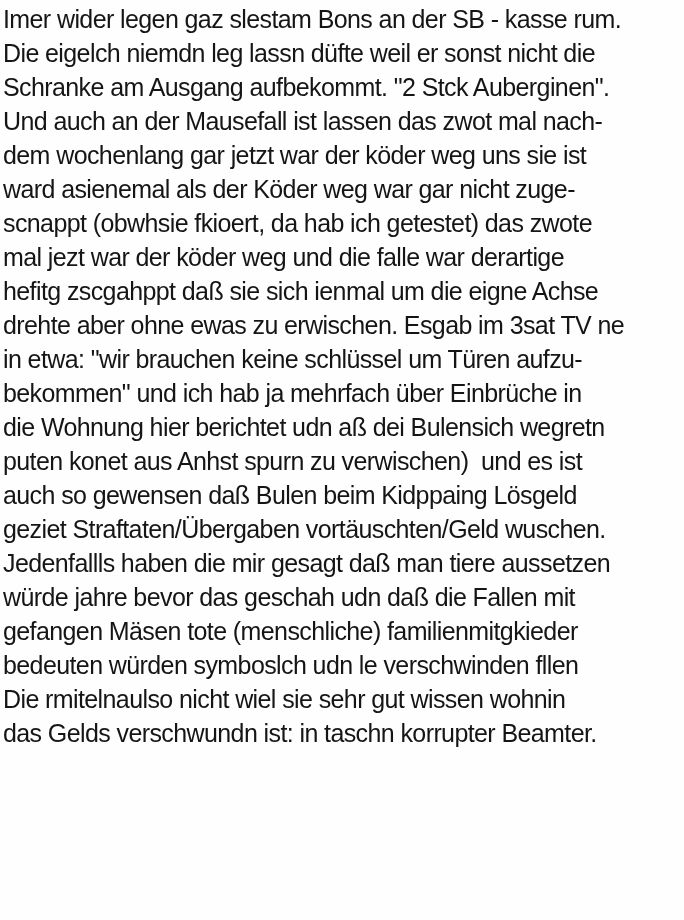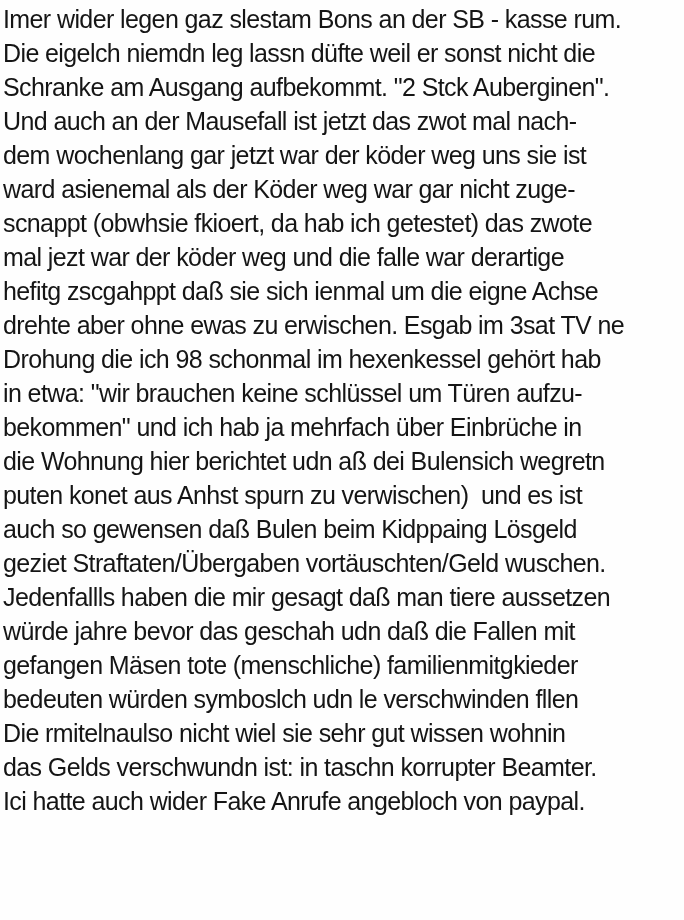--- a/index.html
+++ b/index.html
@@ -25,34 +25,32 @@
     white-space: pre;
   }
 </style>
 </head>
 <body>
 
 <div class="text-page">
   <div class="text-line">Imer wider legen gaz slestam Bons an der SB - kasse rum.</div>
   <div class="text-line">Die eigelch niemdn leg lassn düfte weil er sonst nicht die</div>
   <div class="text-line">Schranke am Ausgang aufbekommt. "2 Stck Auberginen".</div>
-  <div class="text-line">Und auch an der Mausefall ist jetzt das zwot mal nach-</div>
+  <div class="text-line">Und auch an der Mausefall ist lassen das zwot mal nach-</div>
   <div class="text-line">dem wochenlang gar jetzt war der köder weg uns sie ist</div>
   <div class="text-line">ward asienemal als der Köder weg war gar nicht zuge-</div>
   <div class="text-line">scnappt (obwhsie fkioert, da hab ich getestet) das zwote</div>
   <div class="text-line">mal jezt war der köder weg und die falle war derartige</div>
   <div class="text-line">hefitg zscgahppt daß sie sich ienmal um die eigne Achse</div>
   <div class="text-line">drehte aber ohne ewas zu erwischen. Esgab im 3sat TV ne</div>
-  <div class="text-line">Drohung die ich 98 schonmal im hexenkessel gehört hab</div>
   <div class="text-line">in etwa: "wir brauchen keine schlüssel um Türen aufzu-</div>
   <div class="text-line">bekommen" und ich hab ja mehrfach über Einbrüche in</div>
   <div class="text-line">die Wohnung hier berichtet udn aß dei Bulensich wegretn</div>
   <div class="text-line">puten konet aus Anhst spurn zu verwischen)  und es ist</div>
   <div class="text-line">auch so gewensen daß Bulen beim Kidppaing Lösgeld</div>
   <div class="text-line">geziet Straftaten/Übergaben vortäuschten/Geld wuschen.</div>
   <div class="text-line">Jedenfallls haben die mir gesagt daß man tiere aussetzen</div>
   <div class="text-line">würde jahre bevor das geschah udn daß die Fallen mit</div>
   <div class="text-line">gefangen Mäsen tote (menschliche) familienmitgkieder</div>
   <div class="text-line">bedeuten würden symboslch udn le verschwinden fllen</div>
   <div class="text-line">Die rmitelnaulso nicht wiel sie sehr gut wissen wohnin</div>
   <div class="text-line">das Gelds verschwundn ist: in taschn korrupter Beamter.</div>
-  <div class="text-line">Ici hatte auch wider Fake Anrufe angebloch von paypal.</div>
 </div>
 
 </body></html>

